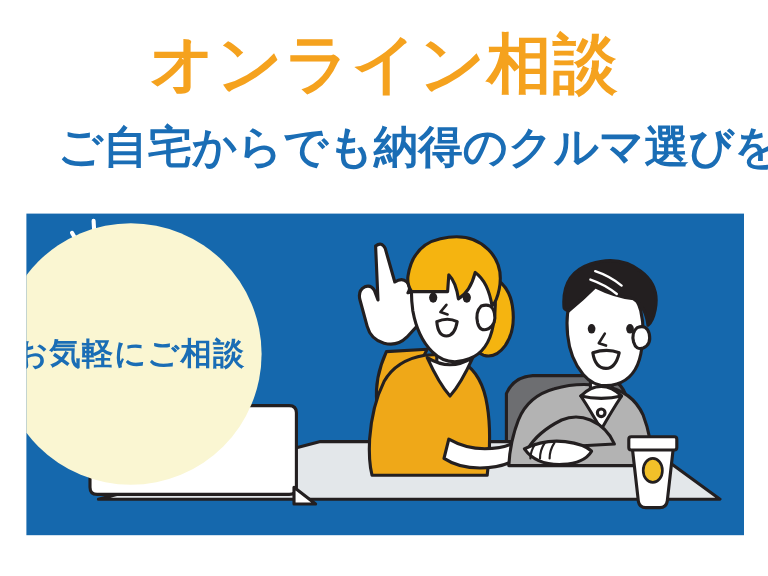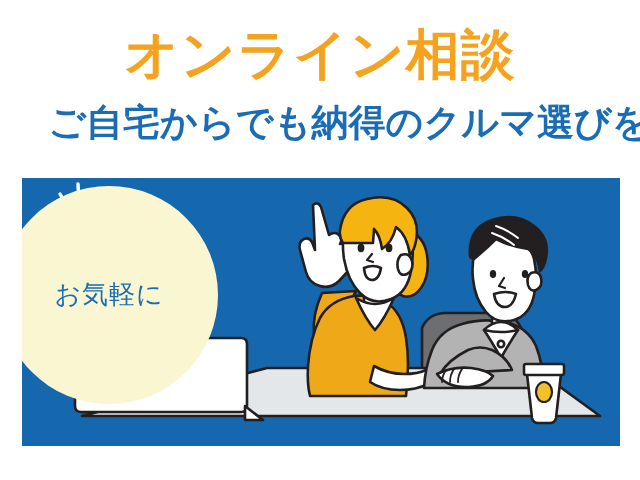--- a/index.html
+++ b/index.html
@@ -81,21 +81,21 @@
     position: absolute;
     left: -22px;
     top: 8px;
     width: 218px;
     height: 218px;
     display: flex;
     align-items: center;
     justify-content: center;
     color: #1A6DB5;
     font-size: 26px;
-    font-weight: normal;
+    font-weight: bold;
     line-height: 1.52;
     letter-spacing: 1px;
     text-align: center;
   }
 
   .scene {
     position: absolute;
     left: 0;
     top: 0;
     width: 598px;
@@ -197,16 +197,17 @@
 
         <path d="M505 196 l34 0 l-5 44 q-1 5 -6 5 l-12 0 q-5 0 -6 -5 z" fill="#FFFFFF"></path>
         <rect x="502" y="186" width="40" height="11" rx="2" fill="#FFFFFF"></rect>
         <ellipse cx="522" cy="214" rx="8" ry="10" fill="#F2C029" stroke="#231F20" stroke-width="2.2"></ellipse>
       </g>
     </svg>
 
     <div class="badge-circle"></div>
     <div class="badge-text">
       <span>お気軽に</span>
+      <span>ご相談</span>
     </div>
 
   </div>
 </div>
 
 </body></html>

